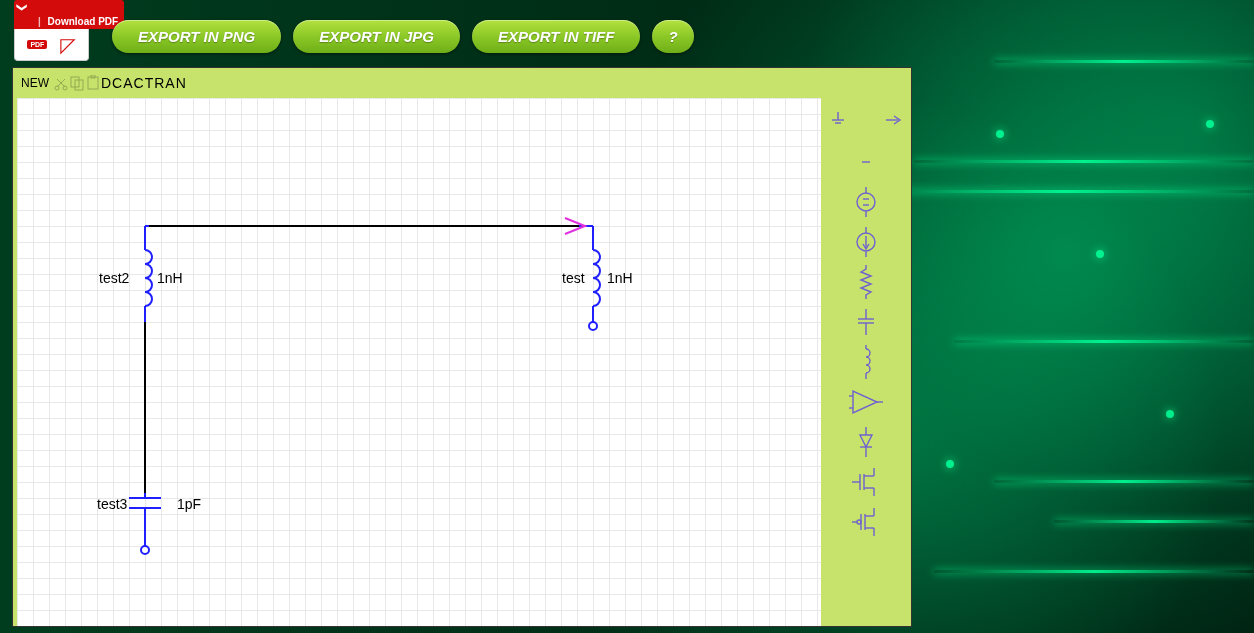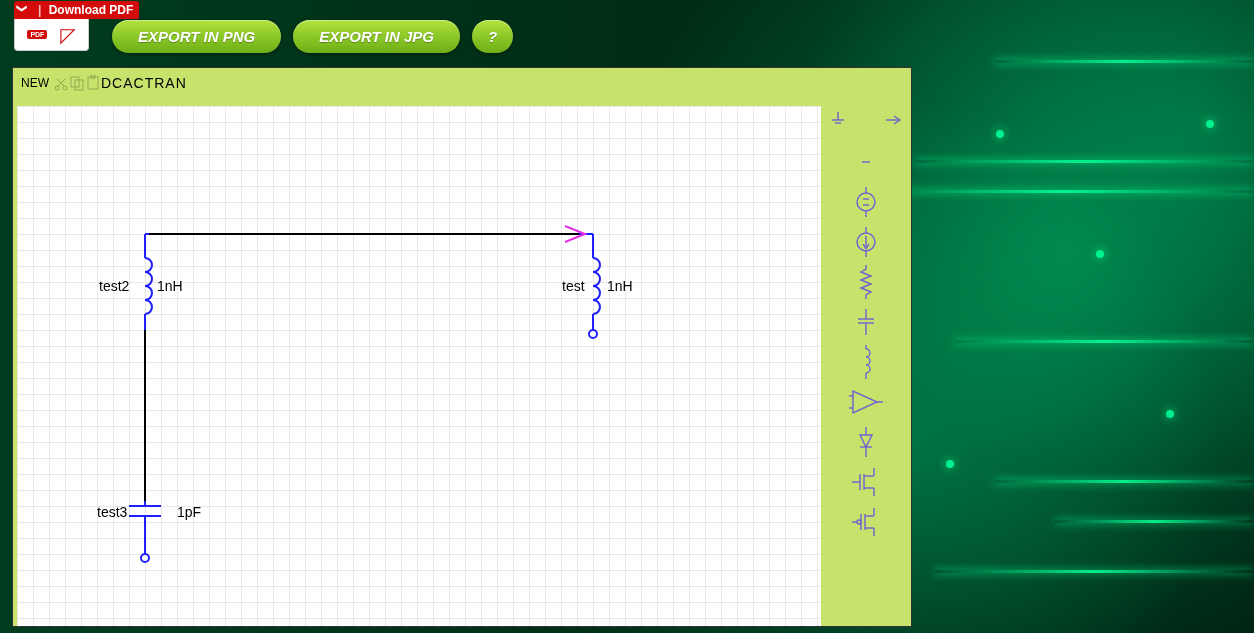--- a/index.html
+++ b/index.html
@@ -43,23 +43,23 @@
   
   .pdf-widget {
     position: absolute;
     left: 14px;
     top: 0;
     z-index: 5;
   }
   .pdf-dl {
     background: #d30b0b;
     color: #fff;
-    font-size: 12px;
+    font-size: 10px;
     font-weight: bold;
-    padding: 2px 6px 2px 20px;
+    padding: 16px 6px 2px 20px;
     border-radius: 3px 3px 0 0;
     position: relative;
     display: inline-block;
   }
   .pdf-dl::before {
     content: "\276F";
     transform: rotate(90deg);
     position: absolute;
     left: 4px;
     top: 2px;
@@ -158,21 +158,21 @@
   .tbicon svg { width: 100%; height: 100%; }
   .sim-mode {
     font-size: 14px;
     letter-spacing: 1px;
   }
 
   
   .canvas {
     position: relative;
     flex: 1;
-    margin: 8px 90px 0 4px;
+    margin: 0 90px 0 4px;
     background: #fff;
     overflow: hidden;
     background-image:
       linear-gradient(to right, #e8e8e8 1px, transparent 1px),
       linear-gradient(to bottom, #e8e8e8 1px, transparent 1px);
     background-size: 16px 16px;
   }
   .schem {
     position: absolute;
     inset: 0;
@@ -244,20 +244,21 @@
   </span>
   <div class="pdf-card">
     <span class="pdf-badge">PDF</span>
     <span class="pdf-adobe">◸</span>
   </div>
 </div>
 
 <div class="button-row">
   <button class="pill">EXPORT IN PNG</button>
   <button class="pill">EXPORT IN JPG</button>
+  <button class="pill">EXPORT IN TIFF</button>
   <button class="pill help">?</button>
 </div>
 
 <div class="editor">
 
   <div class="toolbar">
     <span class="new-label">NEW</span>
 
     <span class="tbicon">
       <svg viewBox="0 0 16 16">

